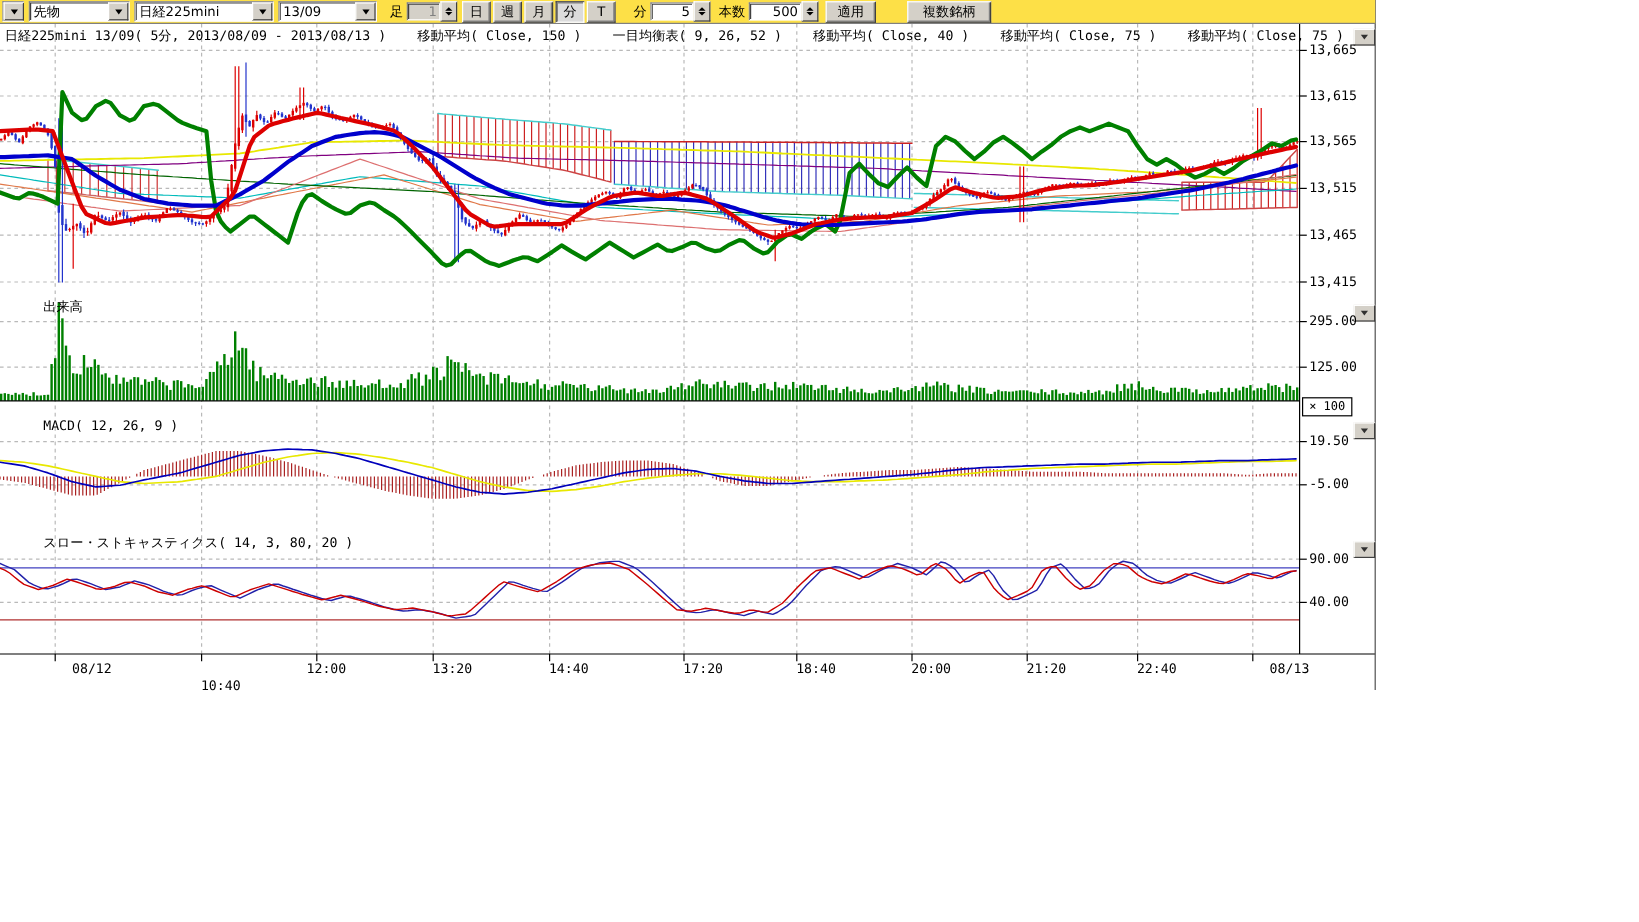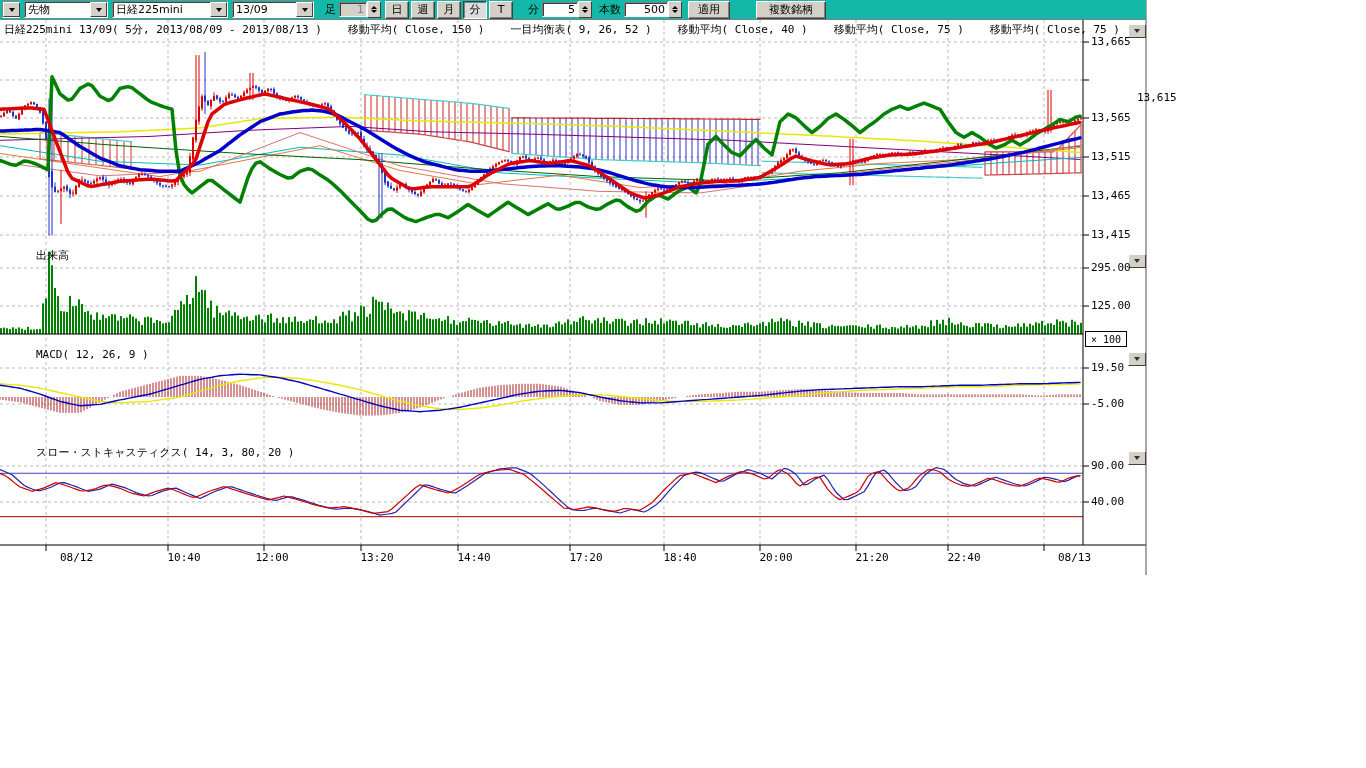--- a/index.html
+++ b/index.html
@@ -1,20 +1,20 @@
 <!DOCTYPE html>
 <html><head>
 <meta charset="utf-8">
 <style>
   html,body{margin:0;padding:0;width:1366px;height:768px;background:#ffffff;overflow:hidden;
     font-family:"DejaVu Sans","Liberation Sans",sans-serif;}
   #app{position:relative;width:1366px;height:768px;}
 
   
-  .toolbar{position:absolute;left:0;top:0;width:1146px;height:19px;background:#14b8a6;
+  .toolbar{position:absolute;left:0;top:0;width:1146px;height:19px;background:#fde047;
     border-bottom:1px solid #808080;display:flex;align-items:center;font-size:11px;}
   .tgap{display:inline-block;}
   .tlabel{font-size:11px;color:#000;white-space:nowrap;padding:0 3px;}
   .combo{display:flex;align-items:center;height:15px;background:#fff;
     border:1px solid;border-color:#808080 #fff #fff #808080;box-shadow:inset 1px 1px 0 #404040;}
   .combo .ctext{flex:1;padding:0 3px;font-size:11px;white-space:nowrap;overflow:hidden;color:#000;}
   .arrowbtn{width:15px;height:13px;background:#d4d0c8;border:1px solid;
     border-color:#fff #404040 #404040 #fff;display:flex;align-items:center;justify-content:center;flex:0 0 auto;}
   .tri-down{width:0;height:0;border-left:3px solid transparent;border-right:3px solid transparent;border-top:4px solid #000;}
   .btn3d{height:16px;background:#d4d0c8;border:1px solid;border-color:#fff #404040 #404040 #fff;
@@ -1779,33 +1779,33 @@
     </div>
   <div class="panel-drop" style="left:1128px;top:352px">
       <span class="tri-down"></span>
     </div>
   <div class="panel-drop" style="left:1128px;top:451px">
       <span class="tri-down"></span>
     </div>
 
   <div id="axis-labels">
       <div class="axis-label" style="left: 1091px; top: 36px;">13,665</div>
-      <div class="axis-label" style="left: 1091px; top: 92px; margin-left: 46px;">13,615</div>
+      <div class="axis-label" style="left: 1091px; top: 74px;">13,615</div>
       <div class="axis-label" style="left: 1091px; top: 112px;">13,565</div>
       <div class="axis-label" style="left: 1091px; top: 151px;">13,515</div>
       <div class="axis-label" style="left: 1091px; top: 190px;">13,465</div>
       <div class="axis-label" style="left: 1091px; top: 229px;">13,415</div>
       <div class="axis-label" style="left: 1091px; top: 262px;">295.00</div>
       <div class="axis-label" style="left: 1091px; top: 300px;">125.00</div>
       <div class="axis-label" style="left: 1091px; top: 362px;">19.50</div>
       <div class="axis-label" style="left: 1091px; top: 398px;">-5.00</div>
       <div class="axis-label" style="left: 1091px; top: 460px;">90.00</div>
       <div class="axis-label" style="left: 1091px; top: 496px;">40.00</div>
       <div class="time-label" style="left: 44px; top: 552px;">08/12</div>
-      <div class="time-label" style="left: 151px; top: 552px; width: 34px; text-align: center;">10:40</div>
+      <div class="time-label" style="left: 151px; top: 566px; width: 34px; text-align: center;">10:40</div>
       <div class="time-label" style="left: 239px; top: 552px; width: 34px; text-align: center;">12:00</div>
       <div class="time-label" style="left: 344px; top: 552px; width: 34px; text-align: center;">13:20</div>
       <div class="time-label" style="left: 441px; top: 552px; width: 34px; text-align: center;">14:40</div>
       <div class="time-label" style="left: 553px; top: 552px; width: 34px; text-align: center;">17:20</div>
       <div class="time-label" style="left: 647px; top: 552px; width: 34px; text-align: center;">18:40</div>
       <div class="time-label" style="left: 743px; top: 552px; width: 34px; text-align: center;">20:00</div>
       <div class="time-label" style="left: 839px; top: 552px; width: 34px; text-align: center;">21:20</div>
       <div class="time-label" style="left: 931px; top: 552px; width: 34px; text-align: center;">22:40</div>
       <div class="time-label" style="left: 1042px; top: 552px;">08/13</div>
     </div>

